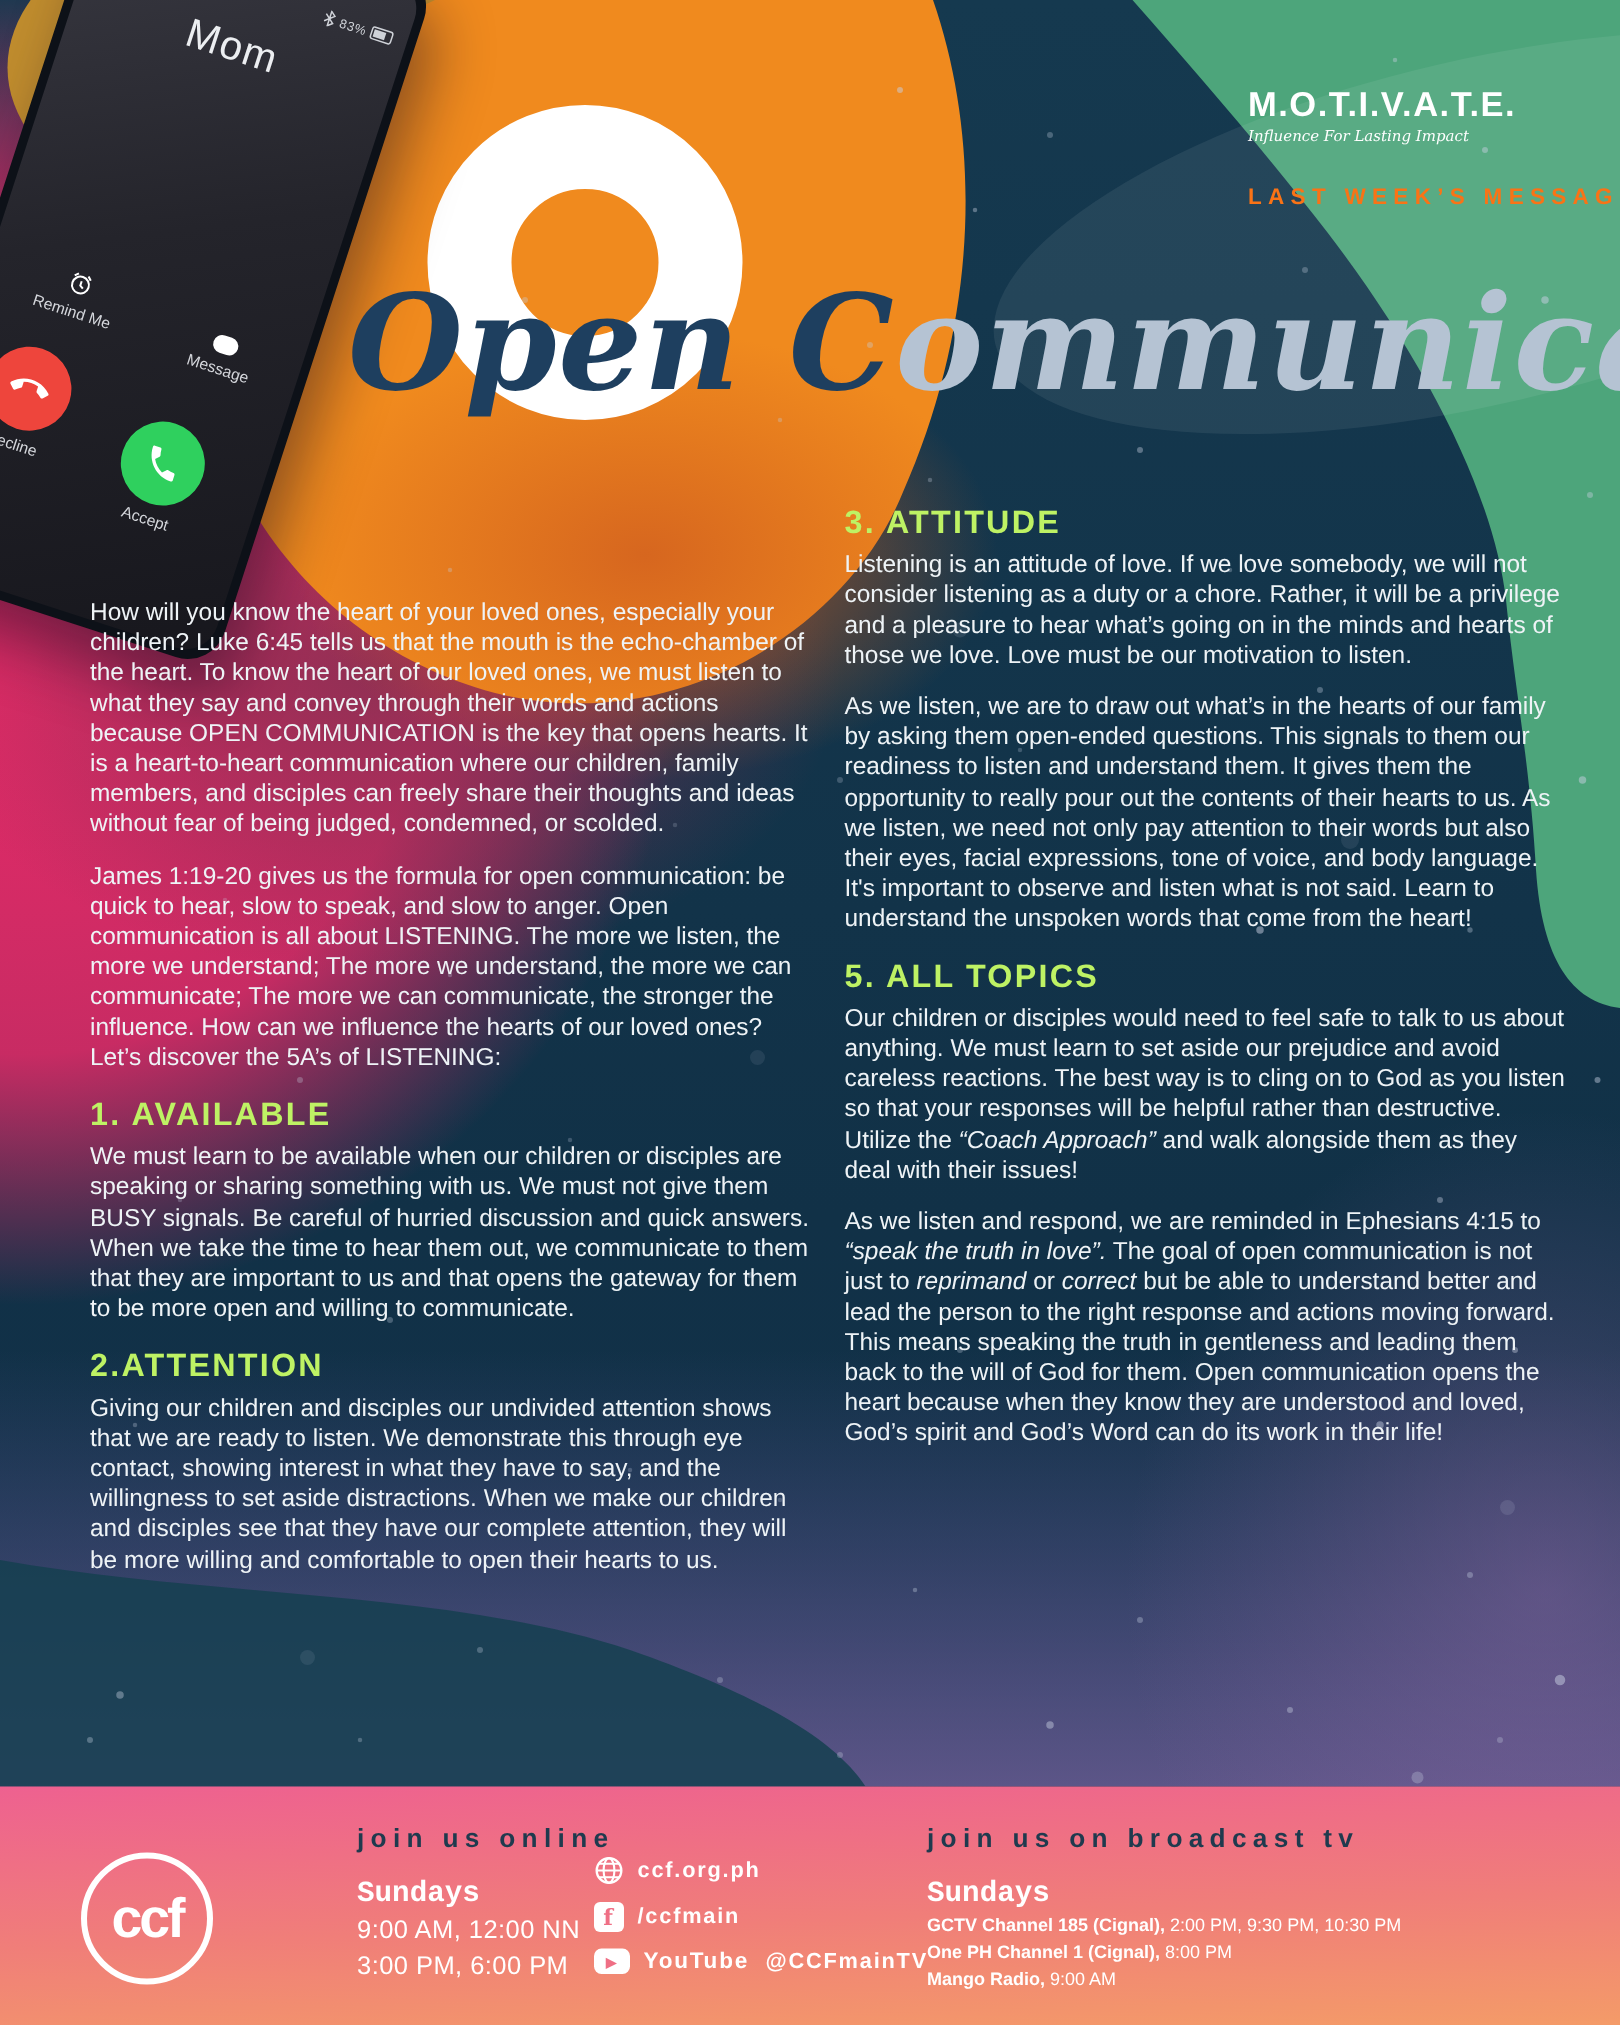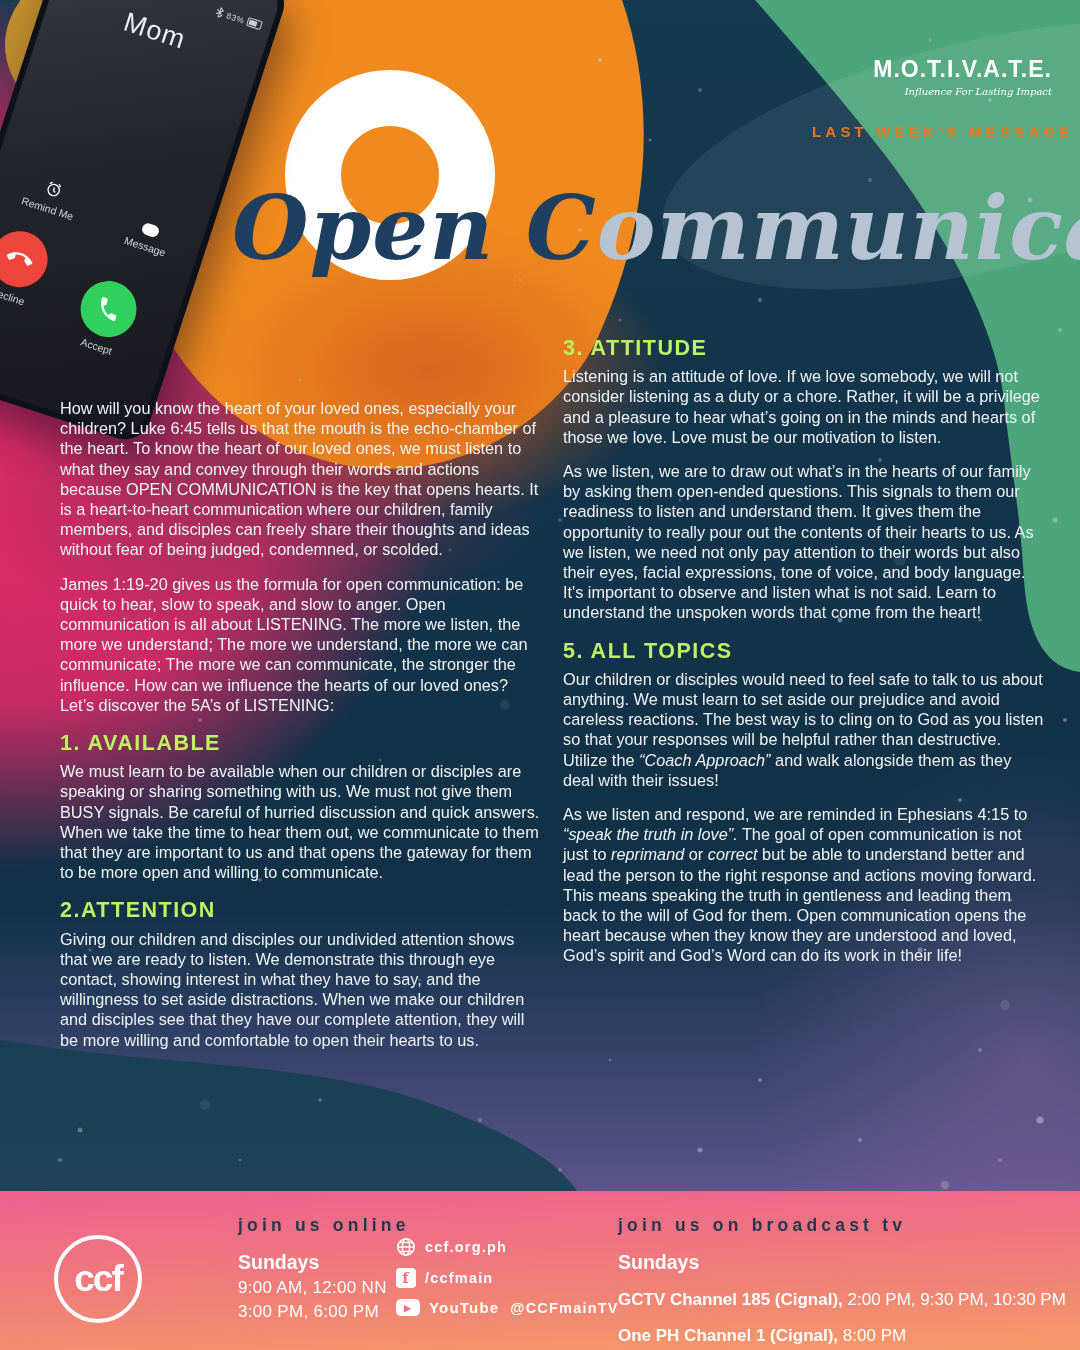--- a/index.html
+++ b/index.html
@@ -26,21 +26,21 @@
   .act-message{left:146px;top:262px;}
   .act-decline{left:24px;top:308px;}
   .act-accept{left:124px;top:328px;}
   .pill-dot{width:17px;height:12px;background:#fff;border-radius:7px;}
   .circle{width:56px;height:56px;border-radius:50%;border:none;display:flex;align-items:center;
           justify-content:center;cursor:pointer;padding:0;}
   .circle.red{background:#ee453c;}
   .circle.green{background:#2fd05e;}
 
   
-  .brand{position:absolute;left:812px;top:56px;width:240px;text-align:right;z-index:3;color:#fff;}
+  .brand{position:absolute;left:832px;top:56px;width:240px;text-align:left;z-index:3;color:#fff;}
   .brand-name{font-size:23px;font-weight:bold;letter-spacing:1px;}
   .brand-tag{font-family:"DejaVu Serif",serif;font-style:italic;font-size:10px;margin-top:3px;}
   .kicker{margin-top:26px;color:#f97316;font-weight:bold;font-size:15px;letter-spacing:4.2px;white-space:nowrap;}
 
   
   .title{position:absolute;left:232px;top:158px;margin:0;z-index:3;white-space:nowrap;
          font-family:"DejaVu Serif",serif;font-style:italic;font-weight:bold;
          font-size:88px;letter-spacing:1px;line-height:1.6;}
   .t-dark{color:#1e3f5f;}
   .t-light{color:#b5c3d3;}
@@ -56,23 +56,23 @@
 
   
   .footer{position:absolute;left:0;top:1191px;width:1080px;height:159px;z-index:4;
           background:linear-gradient(178deg,#ee6190 0%,#f07e79 55%,#f49b68 100%);}
   .logo{position:absolute;left:54px;top:44px;width:80px;height:80px;border:4px solid #fff;
         border-radius:50%;display:flex;align-items:center;justify-content:center;
         color:#fff;font-size:37px;font-weight:bold;letter-spacing:-2px;}
   .online{position:absolute;left:238px;top:24px;}
   .broadcast{position:absolute;left:618px;top:24px;}
   .f-head{color:#1f3a4e;font-size:17.5px;font-weight:bold;letter-spacing:4.2px;white-space:nowrap;}
-  .f-day{color:#fff;font-size:19.5px;font-weight:bold;margin-top:15px;}
+  .f-day{color:#fff;font-size:19.5px;font-weight:bold;margin-top:15px;font-family:Liberation Mono, monospace;}
   .f-line{color:#fff;font-size:17px;margin-top:4px;letter-spacing:.3px;}
-  .b-row{color:#fff;font-size:17px;margin-top:15px;line-height:1.25;white-space:nowrap;}
+  .b-row{color:#fff;font-size:12px;margin-top:3px;line-height:1.25;white-space:nowrap;}
   .b-row b{font-weight:bold;}
   .links{position:absolute;left:396px;top:46px;}
   .link-row{display:flex;align-items:center;gap:9px;margin-bottom:11px;color:#fff;
             font-size:14.5px;font-weight:bold;letter-spacing:1.2px;}
   .ic{display:inline-flex;align-items:center;justify-content:center;}
   .ic.fb{width:20px;height:20px;background:#fff;border-radius:4px;color:#ef6f85;
          font-weight:bold;font-size:15px;font-family:"DejaVu Serif",serif;}
   .ic.yt{width:24px;height:17px;background:#fff;border-radius:5px;color:#ef6f85;font-size:9px;}
   .yt-word{font-size:15px;margin-right:2px;}
 </style>

